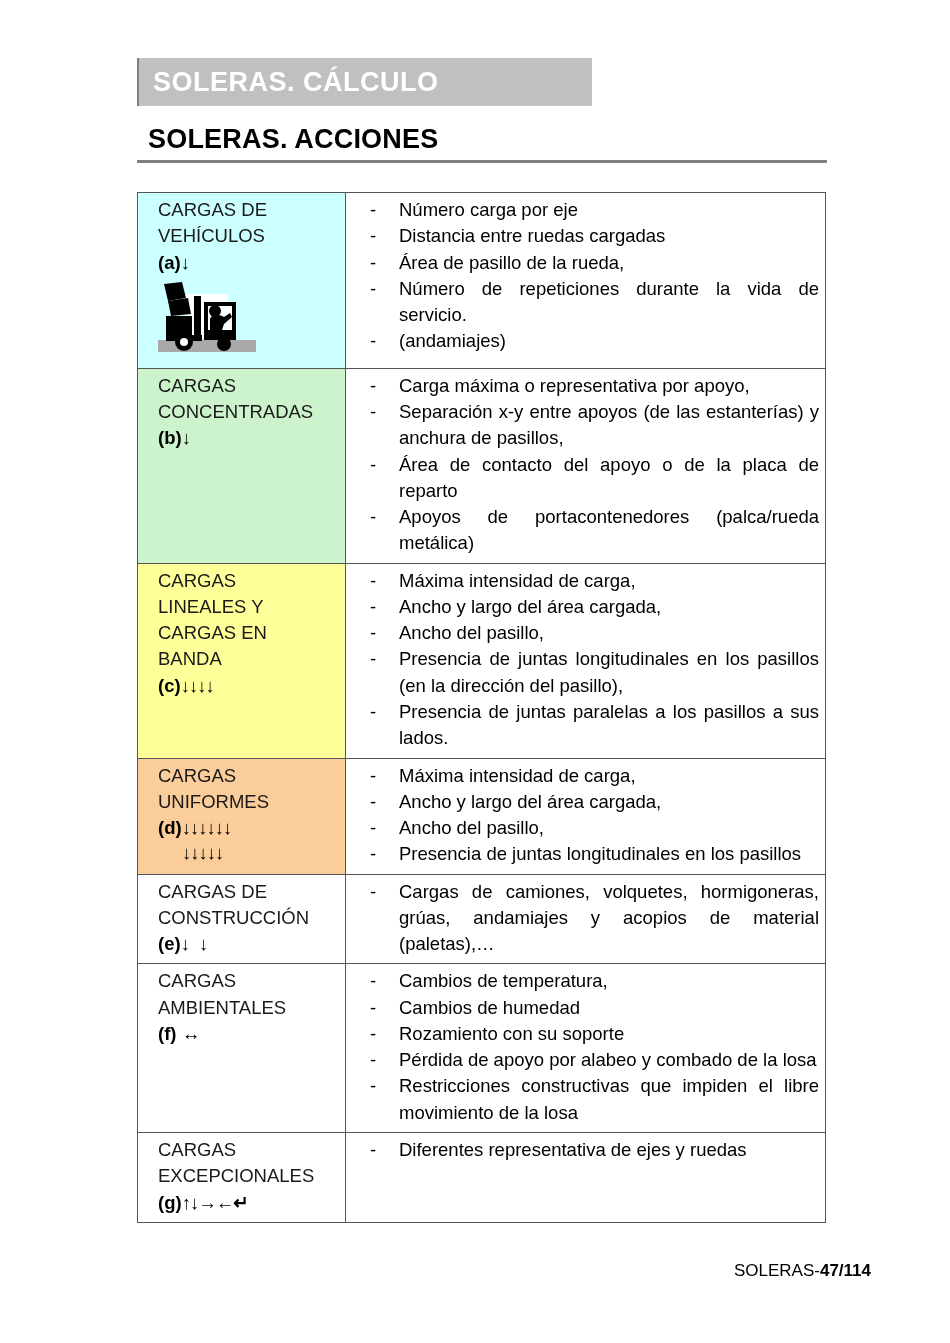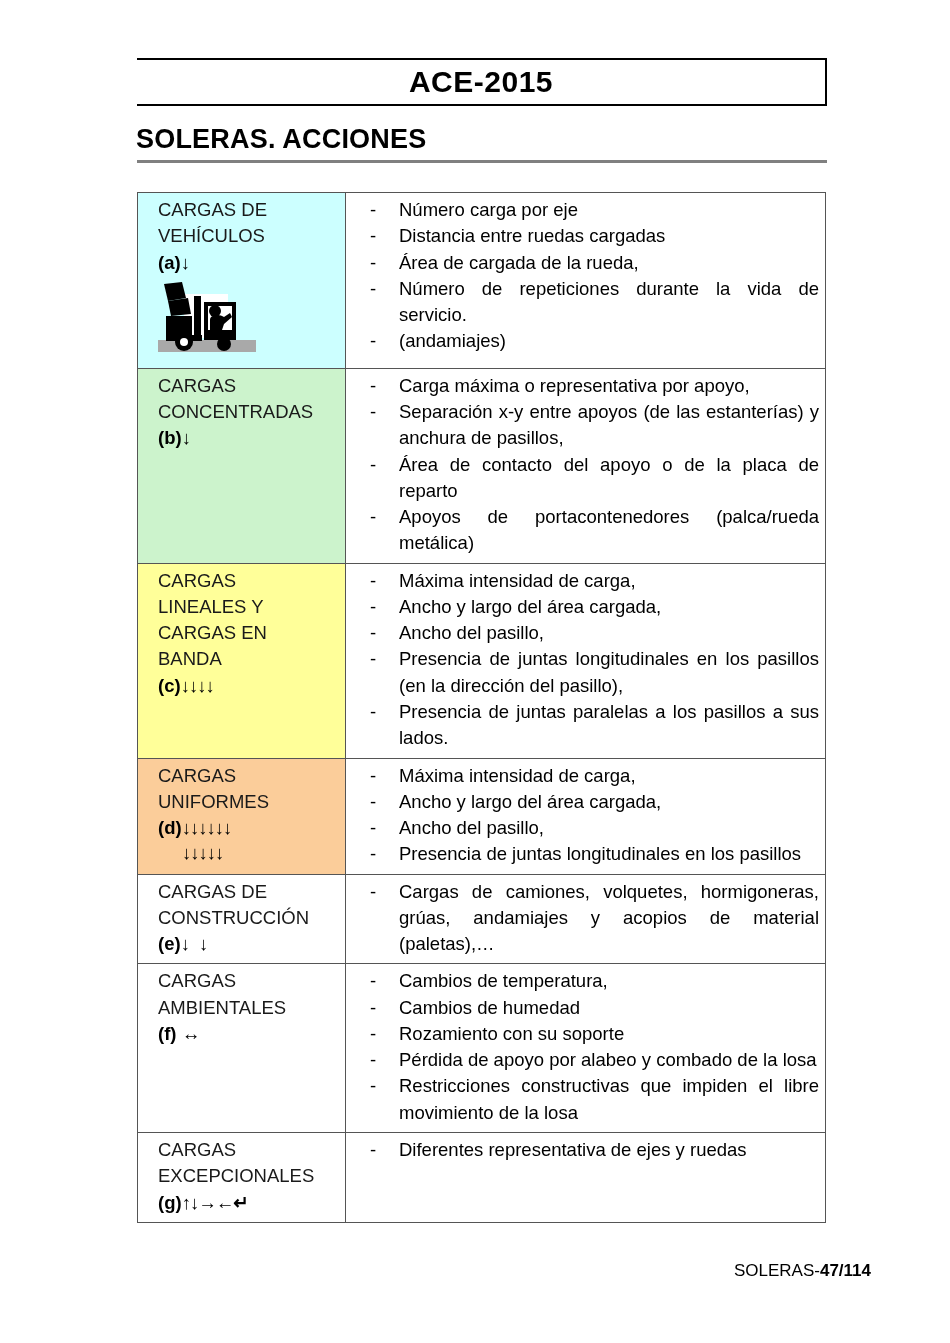--- a/index.html
+++ b/index.html
@@ -54,21 +54,21 @@
   .header-band-right .htext {
     color: #000000;
     font-size: 30px;
     font-weight: bold;
     letter-spacing: 0.5px;
   }
 
   
   .page-title {
     position: absolute;
-    left: 136px;
+    left: 148px;
     top: 124px;
     font-size: 27px;
     font-weight: bold;
     letter-spacing: 0.2px;
     color: #000000;
   }
   .title-rule {
     position: absolute;
     left: 137px;
     top: 160px;
@@ -166,22 +166,22 @@
     margin-left: 44px;
   }
   .footer .f-bold {
     font-weight: bold;
   }
 </style>
 </head>
 <body>
 
 <div class="header-band">
-  <div class="header-band-right">
-    <span class="htext">ACE-2015</span>
+  <div class="header-band-left">
+    <span class="htext">SOLERAS.  CÁLCULO</span>
   </div>
 </div>
 
 <div class="page-title">SOLERAS. ACCIONES</div>
 <div class="title-rule"></div>
 
 <table class="acciones-table">
   <colgroup>
     <col class="col-label">
     <col class="col-items">
@@ -206,21 +206,21 @@
             <path d="M52 40 C52 34 62 34 66 37 L72 33 L74 37 L66 44 L64 50 L52 50 Z" fill="#000000"></path>
             <circle cx="26" cy="62" r="9" fill="#000000"></circle>
             <circle cx="26" cy="62" r="4" fill="#ffffff"></circle>
             <circle cx="66" cy="64" r="7" fill="#000000"></circle>
           </svg>
         </td>
         <td class="col-items">
           <ul class="items">
             <li><span class="dash">-</span><span>Número carga por eje</span></li>
             <li><span class="dash">-</span><span>Distancia entre ruedas cargadas</span></li>
-            <li><span class="dash">-</span><span>Área de cargada de la rueda,</span></li>
+            <li><span class="dash">-</span><span>Área de pasillo de la rueda,</span></li>
             <li><span class="dash">-</span><span>Número de repeticiones durante la vida de servicio.</span></li>
             <li><span class="dash">-</span><span>(andamiajes)</span></li>
           </ul>
         </td>
       </tr>
       <tr>
         <td class="col-label" style="background: rgb(204, 243, 204);">
           <div class="label-line">CARGAS</div>
           <div class="label-line">CONCENTRADAS</div>
           <div class="label-code"><span>(b)</span><span class="arrows">↓</span></div>

